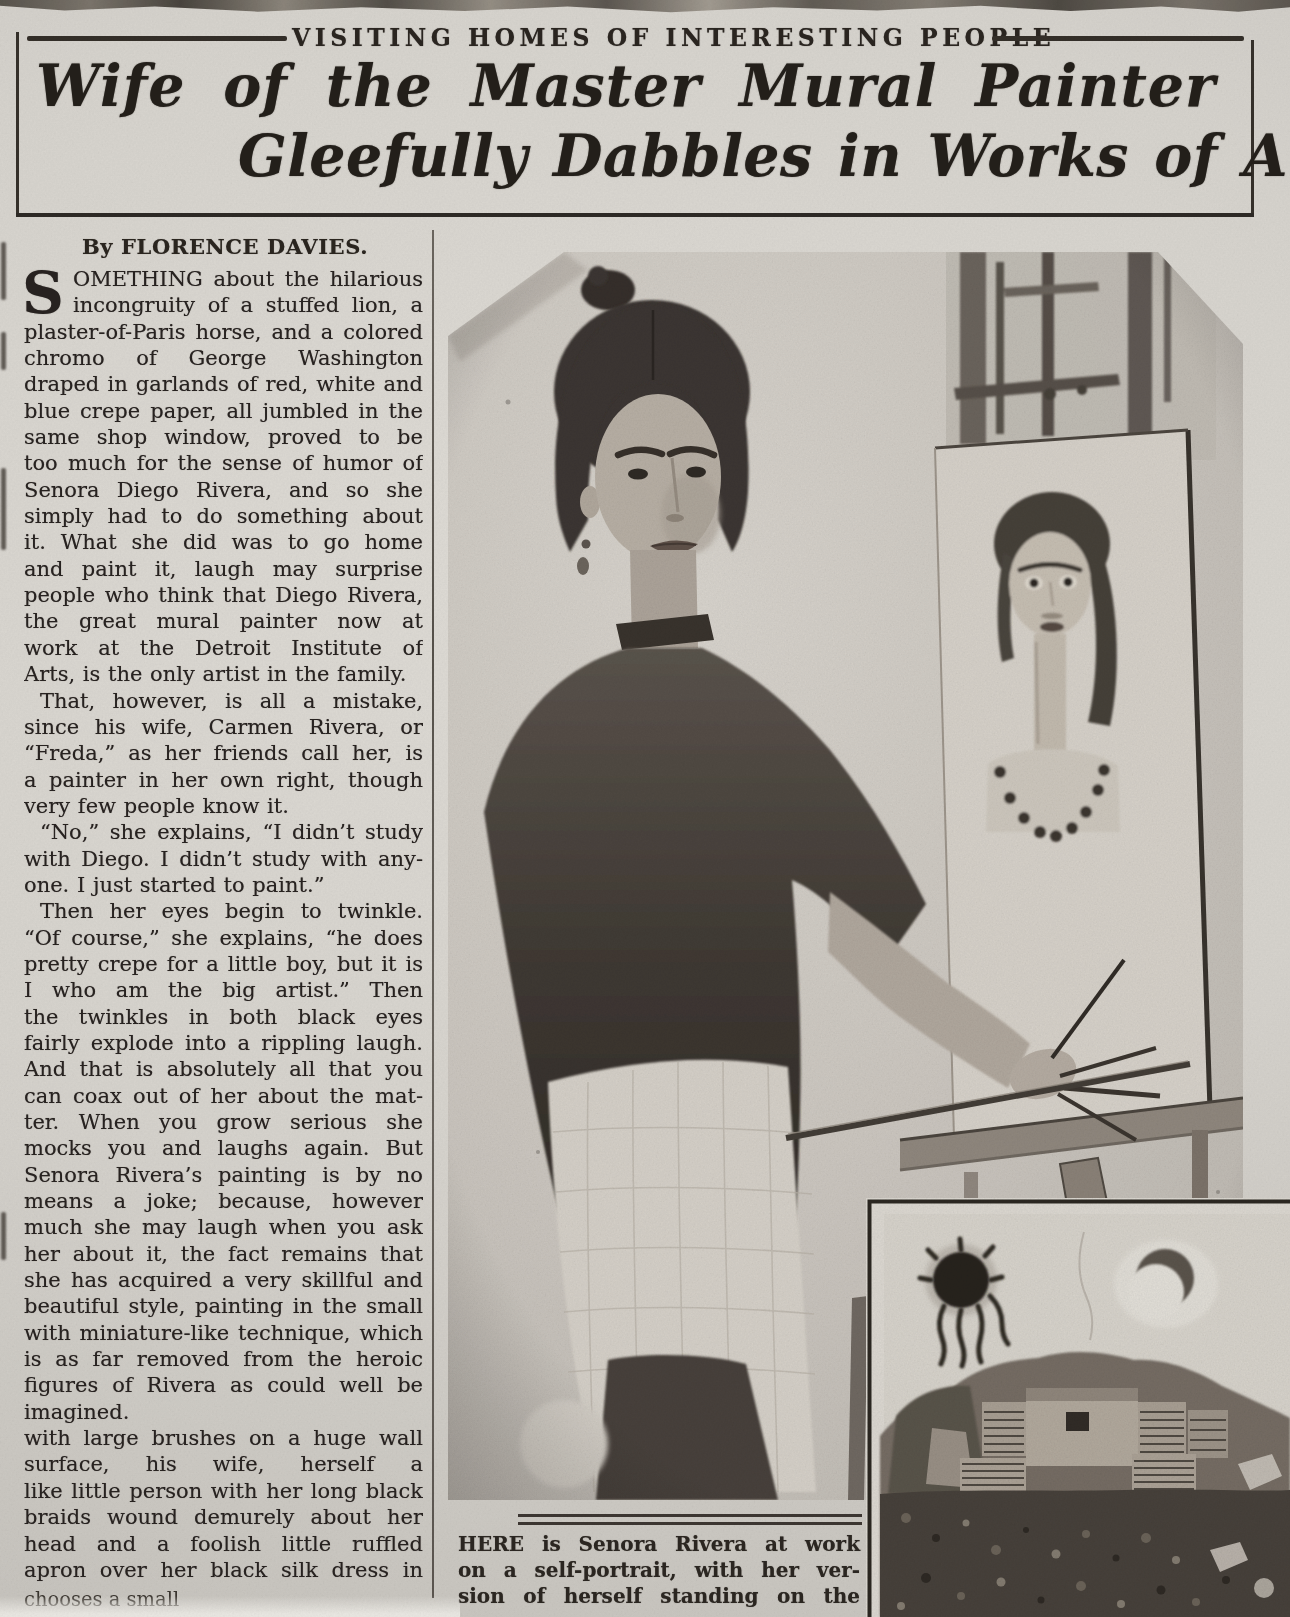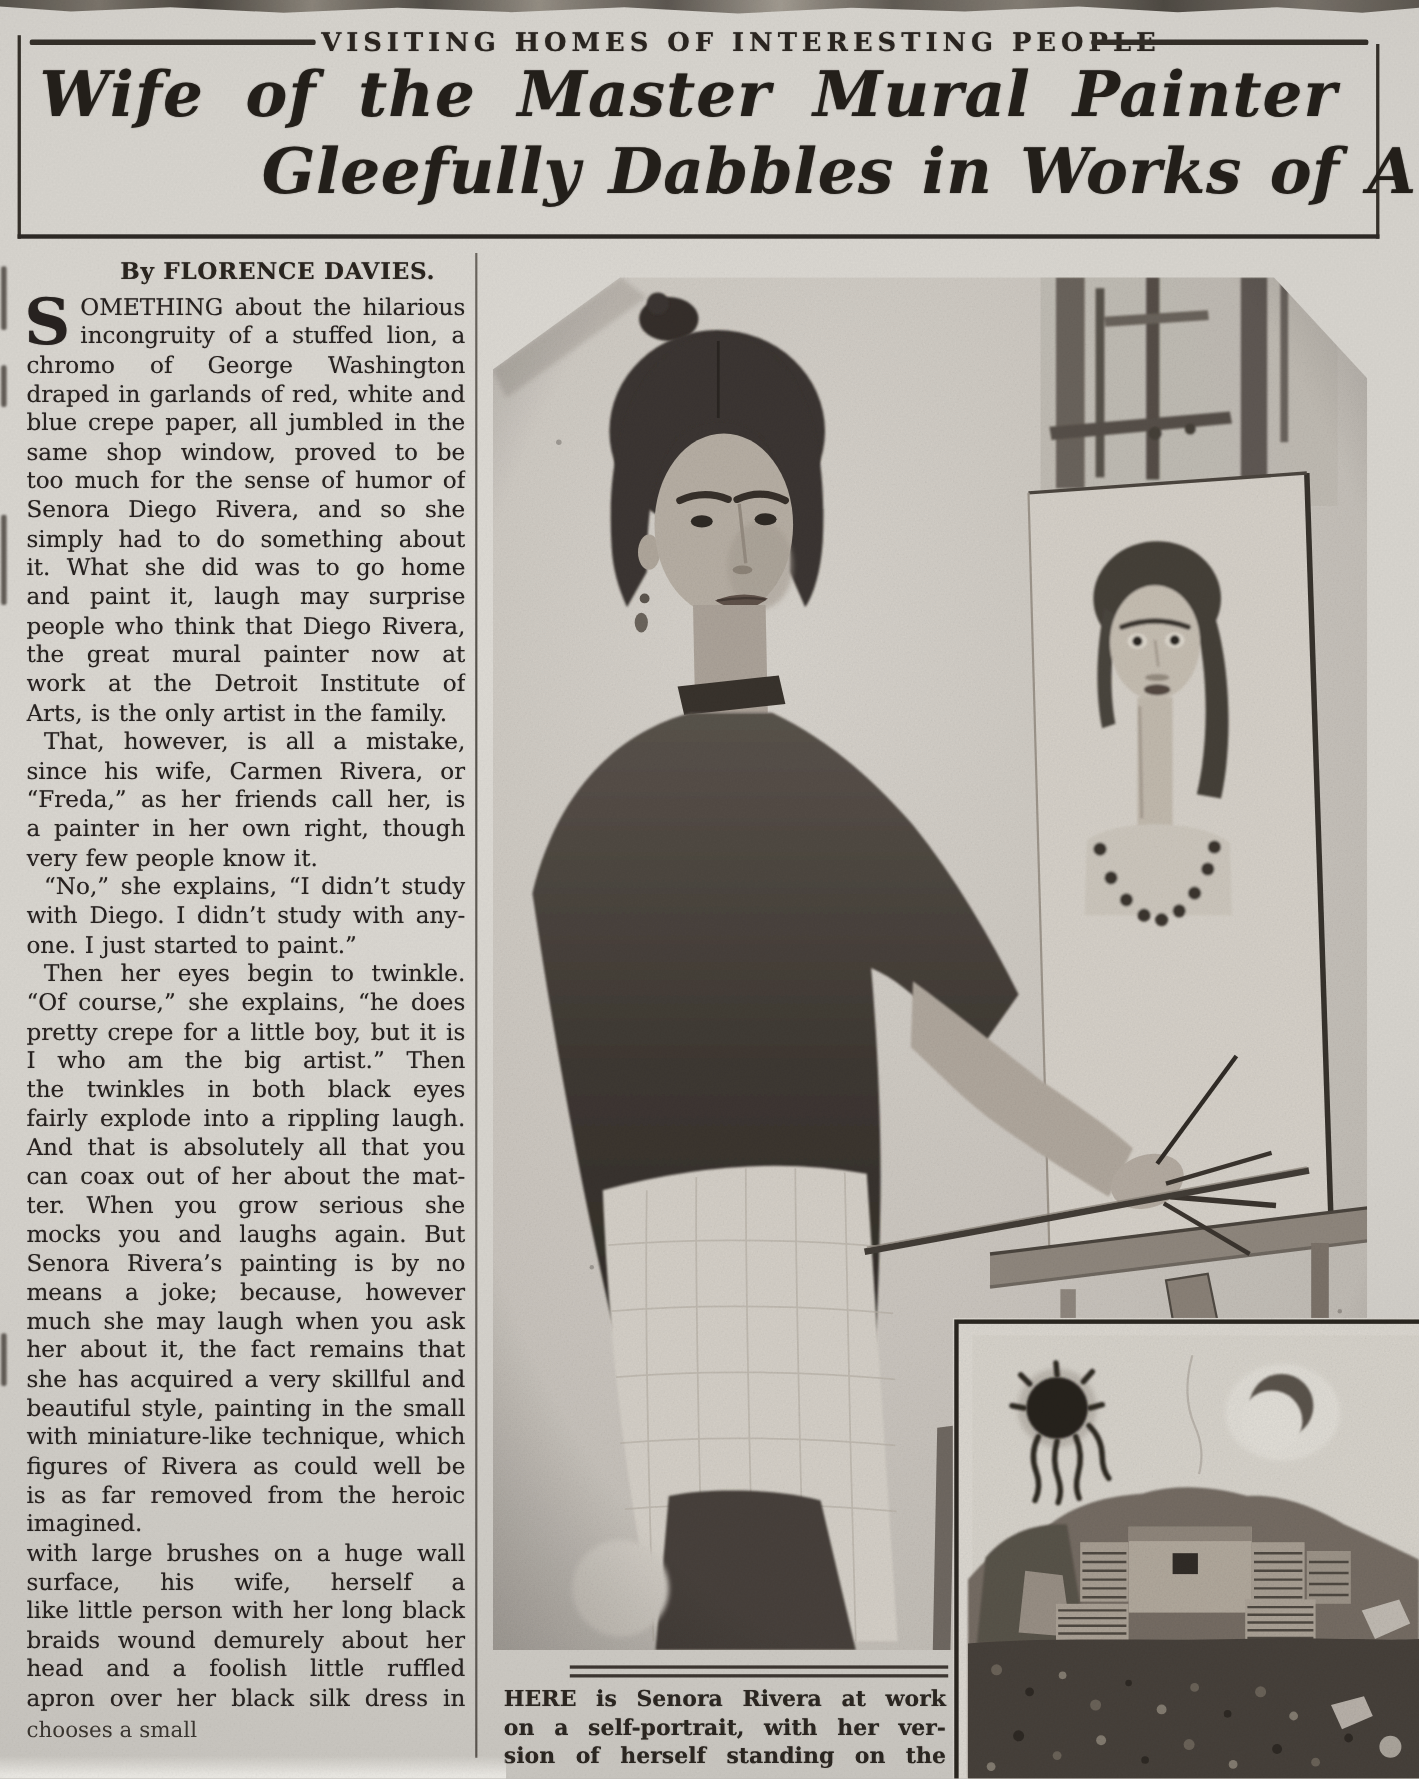--- a/index.html
+++ b/index.html
@@ -31,21 +31,21 @@
   .hbox-right{left:1251px;top:40px;width:3px;height:177px}
   .hbox-bottom{left:16px;top:213px;width:1238px;height:4px;background:#2d2925}
   .headline{position:absolute;left:0;top:50px;width:1270px;height:165px;z-index:5;
     font-style:italic;font-weight:bold;color:#231f1a;text-shadow:0 0 1.2px rgba(28,23,18,.6);}
   .h1line{position:absolute;left:36px;top:2px;font-size:57px;word-spacing:17px;letter-spacing:1px;white-space:nowrap}
   .h2line{position:absolute;left:238px;top:72px;font-size:57px;word-spacing:5px;letter-spacing:.5px;white-space:nowrap}
 
   
   .article{position:absolute;left:24px;top:234px;width:399px;z-index:5}
   .byline{font-weight:bold;font-size:21px;letter-spacing:.6px;padding-left:58px;height:32px;
-    color:#2a251f;text-shadow:0 0 .8px rgba(35,30,25,.5);text-align:center;}
+    color:#2a251f;text-shadow:0 0 .8px rgba(35,30,25,.5);}
   .para{position:relative}
   .tline{font-size:21px;line-height:26.35px;height:26.35px;overflow:hidden;
     text-align:justify;text-align-last:justify;color:#272220;text-shadow:0 0 .8px rgba(40,34,28,.45);
     word-spacing:1px;}
   .tline.lastline{text-align-last:left}
   .tline.indent{padding-left:16px}
   .tline.dropgap{padding-left:49px}
   .dropcap{position:absolute;left:-2px;top:2px;font-size:58px;line-height:50px;font-weight:bold;color:#272220;
     text-shadow:0 0 1px rgba(40,34,28,.5);}
   .partial-line{display:flex;gap:14px;align-items:center;height:26px;padding-top:3px}
@@ -88,20 +88,21 @@
     <div class="h2line">Gleefully Dabbles in Works of Art</div>
   </div>
 
   <div class="article">
     <div class="byline">By FLORENCE DAVIES.</div>
     <div id="article-body">
         <div class="para has-drop">
           <span class="dropcap">S</span>
           <div class="tline dropgap">OMETHING about the hilarious</div>
           <div class="tline dropgap">incongruity of a stuffed lion, a</div>
+          <div class="tline">plaster-of-Paris horse, and a colored</div>
           <div class="tline">chromo of George Washington</div>
           <div class="tline">draped in garlands of red, white and</div>
           <div class="tline">blue crepe paper, all jumbled in the</div>
           <div class="tline">same shop window, proved to be</div>
           <div class="tline">too much for the sense of humor of</div>
           <div class="tline">Senora Diego Rivera, and so she</div>
           <div class="tline">simply had to do something about</div>
           <div class="tline">it. What she did was to go home</div>
           <div class="tline">and paint it, laugh may surprise</div>
           <div class="tline">people who think that Diego Rivera,</div>
@@ -132,22 +133,22 @@
           <div class="tline">can coax out of her about the mat-</div>
           <div class="tline">ter. When you grow serious she</div>
           <div class="tline">mocks you and laughs again. But</div>
           <div class="tline">Senora Rivera’s painting is by no</div>
           <div class="tline">means a joke; because, however</div>
           <div class="tline">much she may laugh when you ask</div>
           <div class="tline">her about it, the fact remains that</div>
           <div class="tline">she has acquired a very skillful and</div>
           <div class="tline">beautiful style, painting in the small</div>
           <div class="tline">with miniature-like technique, which</div>
+          <div class="tline">is as far removed from the heroic</div>
           <div class="tline">figures of Rivera as could well be</div>
-          <div class="tline">is as far removed from the heroic</div>
           <div class="tline lastline">imagined.</div>
         </div>
         <div class="para">
           <div class="tline">with large brushes on a huge wall</div>
           <div class="tline">surface, his wife, herself a miniature-</div>
           <div class="tline">like little person with her long black</div>
           <div class="tline">braids wound demurely about her</div>
           <div class="tline">head and a foolish little ruffled</div>
           <div class="tline">apron over her black silk dress in</div>
         </div>

